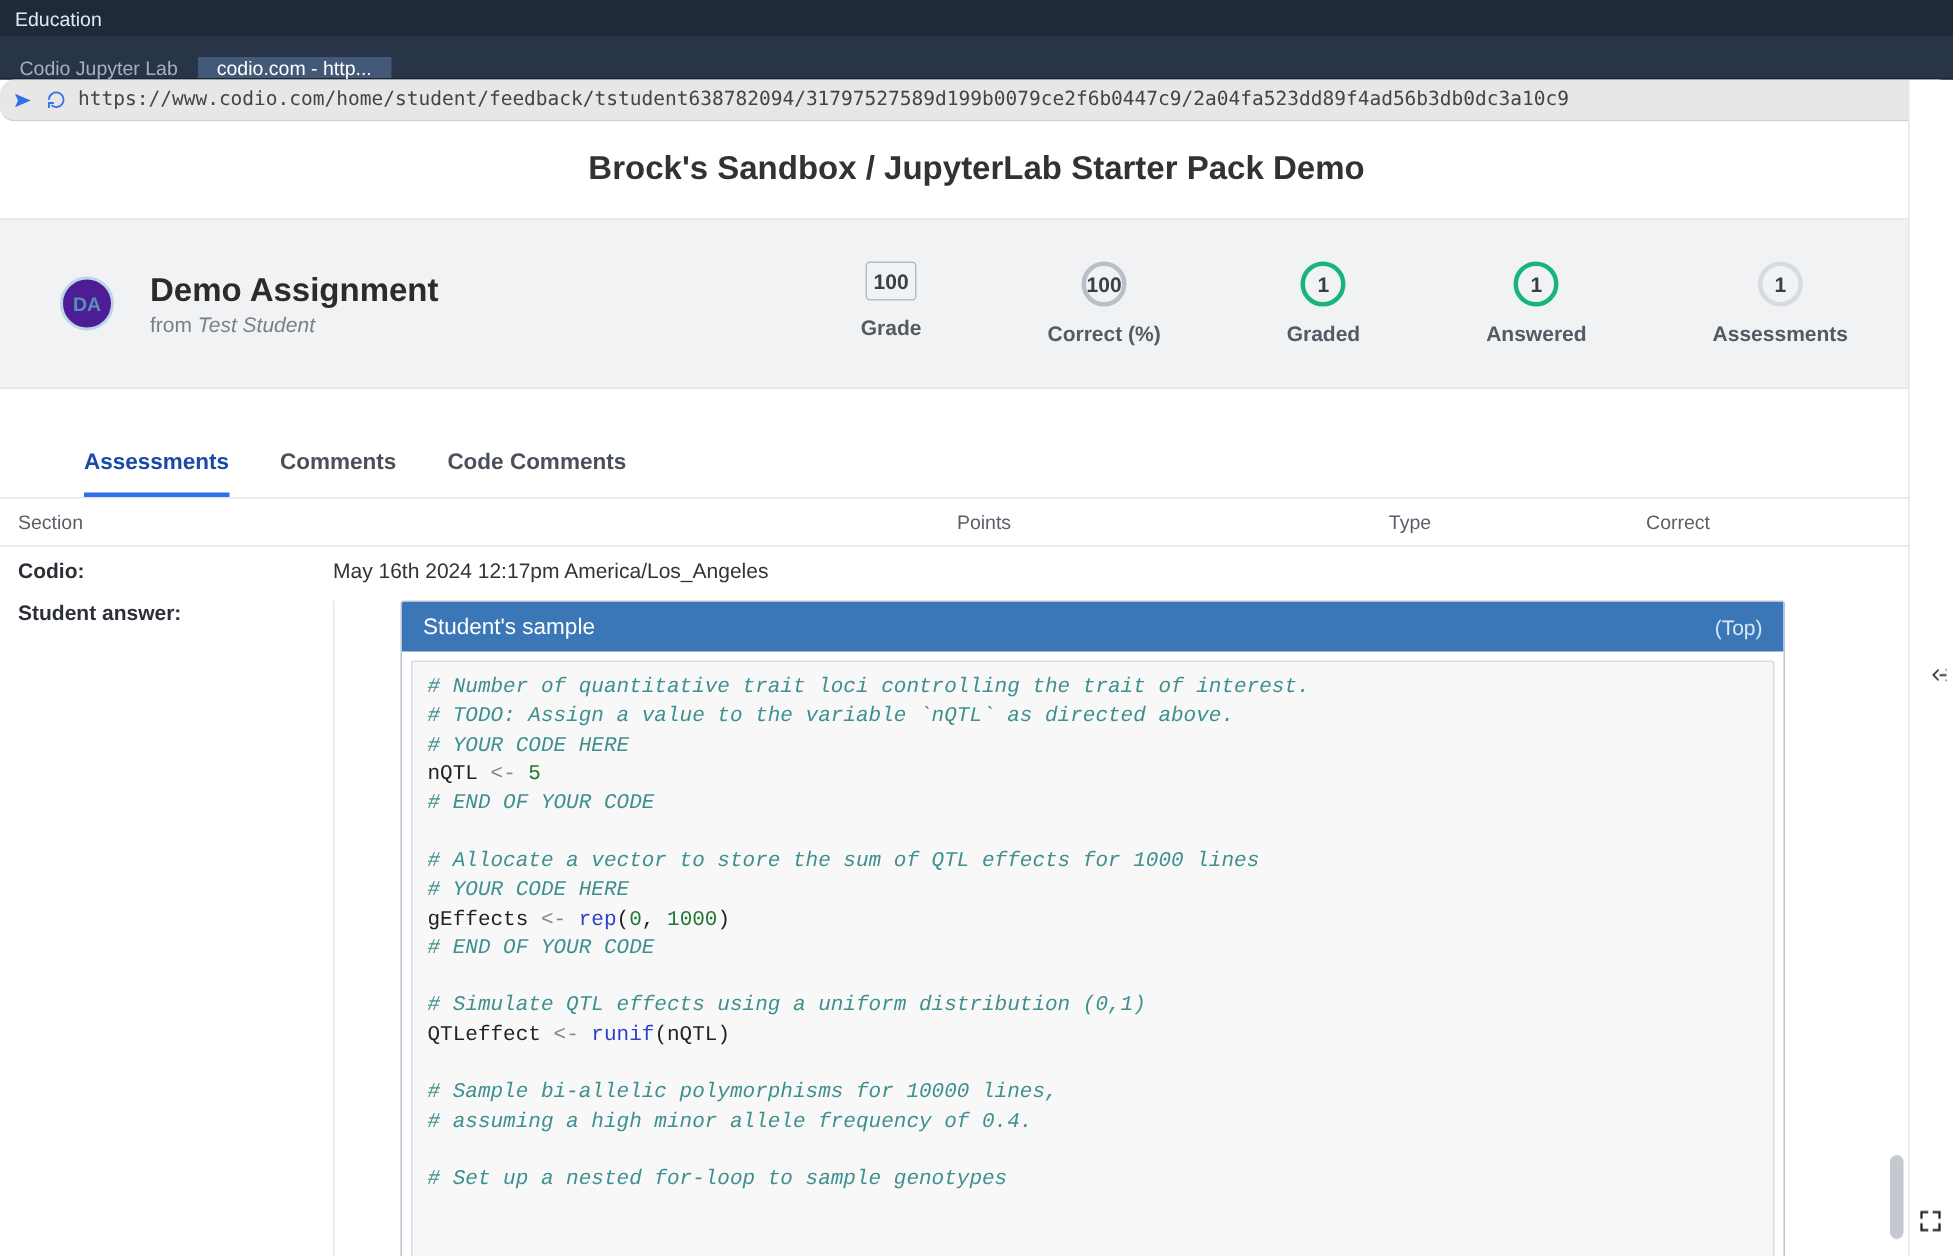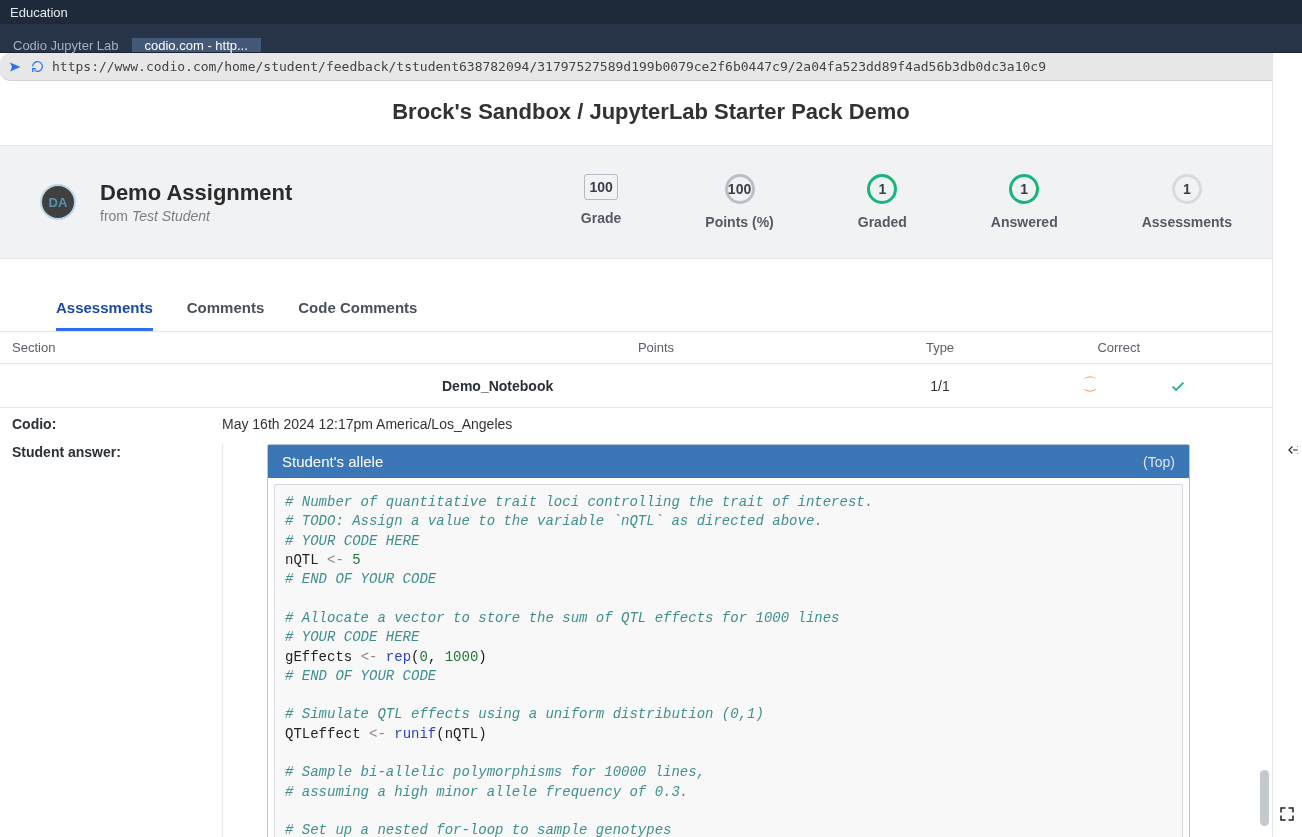--- a/index.html
+++ b/index.html
@@ -21,21 +21,21 @@
   .urlbar .url { flex: 1; }
 
   
   .content { flex: 1; overflow: auto; background: #fff; position: relative; }
 
   
   .breadcrumb { text-align: center; font-size: 22px; font-weight: 700; color: #323232; padding: 18px 0 20px; }
 
   
   .summary { background: #f1f2f4; padding: 28px 40px; display: flex; align-items: center; gap: 24px; border-top: 1px solid #e4e6ea; border-bottom: 1px solid #e4e6ea; }
-  .avatar { width: 36px; height: 36px; border-radius: 50%; border: 2px solid #bcd6e8; background: #404040; color: #5a90b8; display: flex; align-items: center; justify-content: center; font-weight: 600; font-size: 13px; }
+  .avatar { width: 36px; height: 36px; border-radius: 50%; border: 2px solid #bcd6e8; background: #4c1d95; color: #5a90b8; display: flex; align-items: center; justify-content: center; font-weight: 600; font-size: 13px; }
   .assign-meta { flex: 1; }
   .assign-title { font-size: 22px; font-weight: 700; color: #2b2b2b; }
   .assign-from { color: #7a7f87; font-size: 14px; margin-top: 2px; }
   .assign-from .student { font-style: italic; text-align: center; }
 
   .stats { display: flex; gap: 84px; margin-right: 30px; }
   .stat { display: flex; flex-direction: column; align-items: center; gap: 10px; }
   .stat-label { font-size: 14px; font-weight: 600; color: #545a63; }
   .stat-box { min-width: 34px; height: 26px; border: 1px solid #b5bbc4; border-radius: 3px; display: flex; align-items: center; justify-content: center; font-weight: 700; color: #3a3f47; padding: 0 4px; }
   .stat-circle { width: 30px; height: 30px; border-radius: 50%; display: flex; align-items: center; justify-content: center; font-weight: 700; color: #3a3f47; border: 3px solid; }
@@ -136,21 +136,21 @@
         </div>
       </div>
 
       <div class="stats">
         <div class="stat">
           <div class="stat-box">100</div>
           <div class="stat-label">Grade</div>
         </div>
         <div class="stat">
           <div class="stat-circle c-grey">100</div>
-          <div class="stat-label">Points (%)</div>
+          <div class="stat-label">Correct (%)</div>
         </div>
         <div class="stat">
           <div class="stat-circle c-green">1</div>
           <div class="stat-label">Graded</div>
         </div>
         <div class="stat">
           <div class="stat-circle c-green">1</div>
           <div class="stat-label">Answered</div>
         </div>
         <div class="stat">
@@ -168,75 +168,53 @@
       </div>
     </div>
 
     <div class="thead">
       <div class="c-section">Section</div>
       <div class="c-points">Points</div>
       <div class="c-type">Type</div>
       <div class="c-correct">Correct</div>
     </div>
 
-    <div class="trow">
-      <div class="c-section"></div>
-      <div class="c-name name">Demo_Notebook</div>
-      <div class="c-points">1/1</div>
-      <div class="c-type">
-        <span class="jupyter-icon">
-          <svg width="20" height="20" viewBox="0 0 24 24">
-              <g fill="#f37726">
-                <path d="M12 4c3.8 0 7 1.4 8.5 3.5C19 5 15.8 3 12 3S5 5 3.5 7.5C5 5.4 8.2 4 12 4z"></path>
-                <path d="M12 20c-3.8 0-7-1.4-8.5-3.5C5 19 8.2 21 12 21s7-2 8.5-4.5C19 18.6 15.8 20 12 20z"></path>
-              </g>
-            </svg>
-        </span>
-      </div>
-      <div class="c-correct">
-        <span class="check-icon">
-          <svg width="16" height="16" viewBox="0 0 24 24" fill="currentColor">
-              <path d="M9 16.2l-4.2-4.2L3 13.8 9 19.8 21 7.8l-1.8-1.8z"></path>
-            </svg>
-        </span>
-      </div>
-    </div>
 
     <div class="detail-row">
       <div class="label">Codio:</div>
       <div>May 16th 2024 12:17pm America/Los_Angeles</div>
     </div>
 
     <div class="answer-wrap">
       <div class="answer-col">
         <div class="label">Student answer:</div>
       </div>
       <div class="left-v-border">
         <div class="answer-container">
           <div class="answer-panel">
             <div class="answer-head">
-              <span>Student's allele</span>
+              <span>Student's sample</span>
               <span class="top-link">(Top)</span>
             </div>
             <pre class="code-box" id="code-box"><span class="tok-comment"># Number of quantitative trait loci controlling the trait of interest.</span>
 <span class="tok-comment"># TODO: Assign a value to the variable `nQTL` as directed above.</span>
 <span class="tok-comment"># YOUR CODE HERE</span>
 <span class="tok-plain">nQTL <span class="tok-op">&lt;-</span> <span class="tok-num">5</span></span>
 <span class="tok-comment"># END OF YOUR CODE</span>
 <span class="tok-plain"></span>
 <span class="tok-comment"># Allocate a vector to store the sum of QTL effects for 1000 lines</span>
 <span class="tok-comment"># YOUR CODE HERE</span>
 <span class="tok-plain">gEffects <span class="tok-op">&lt;-</span> <span class="tok-fn">rep</span>(<span class="tok-num">0</span>, <span class="tok-num">1000</span>)</span>
 <span class="tok-comment"># END OF YOUR CODE</span>
 <span class="tok-plain"></span>
 <span class="tok-comment"># Simulate QTL effects using a uniform distribution (0,1)</span>
 <span class="tok-plain">QTLeffect <span class="tok-op">&lt;-</span> <span class="tok-fn">runif</span>(nQTL)</span>
 <span class="tok-plain"></span>
 <span class="tok-comment"># Sample bi-allelic polymorphisms for 10000 lines,</span>
-<span class="tok-comment"># assuming a high minor allele frequency of 0.3.</span>
+<span class="tok-comment"># assuming a high minor allele frequency of 0.4.</span>
 <span class="tok-plain"></span>
 <span class="tok-comment"># Set up a nested for-loop to sample genotypes</span>
 
 
 
 </pre>
           </div>
         </div>
       </div>
     </div>

